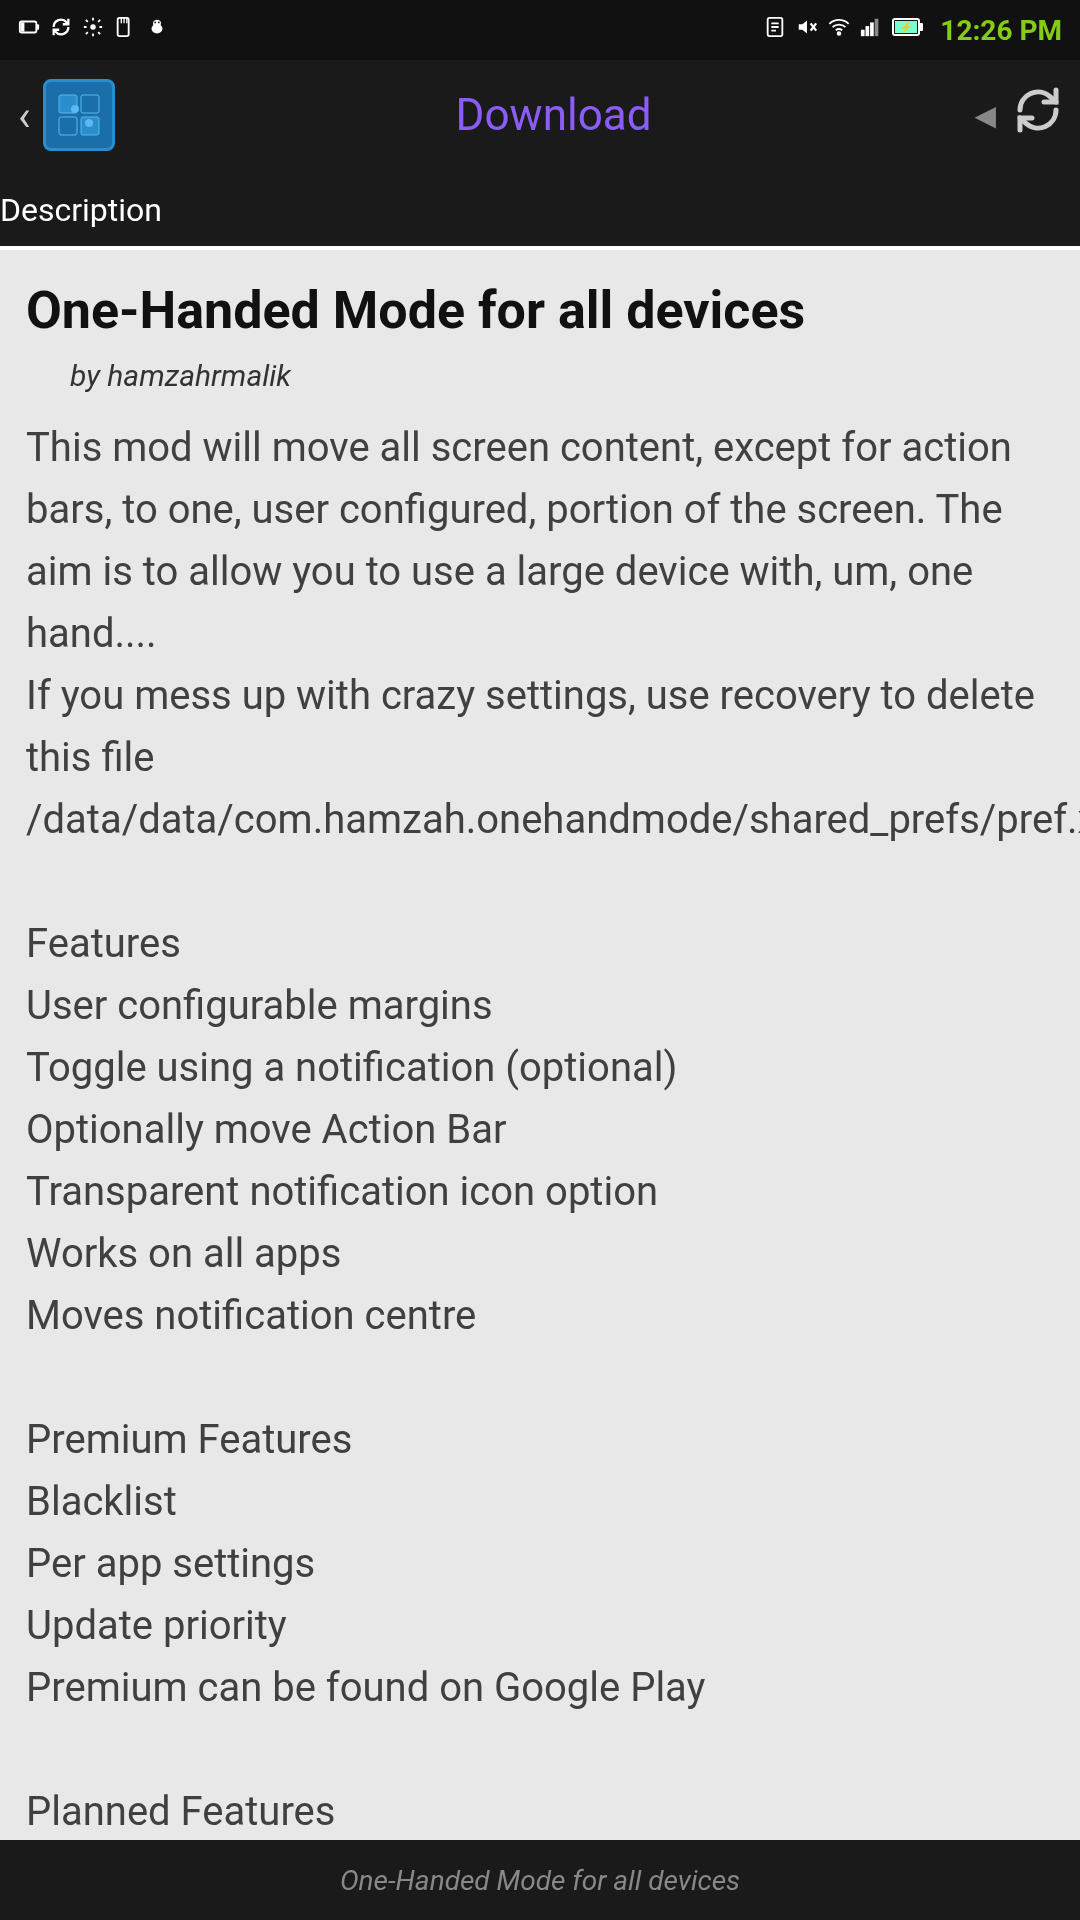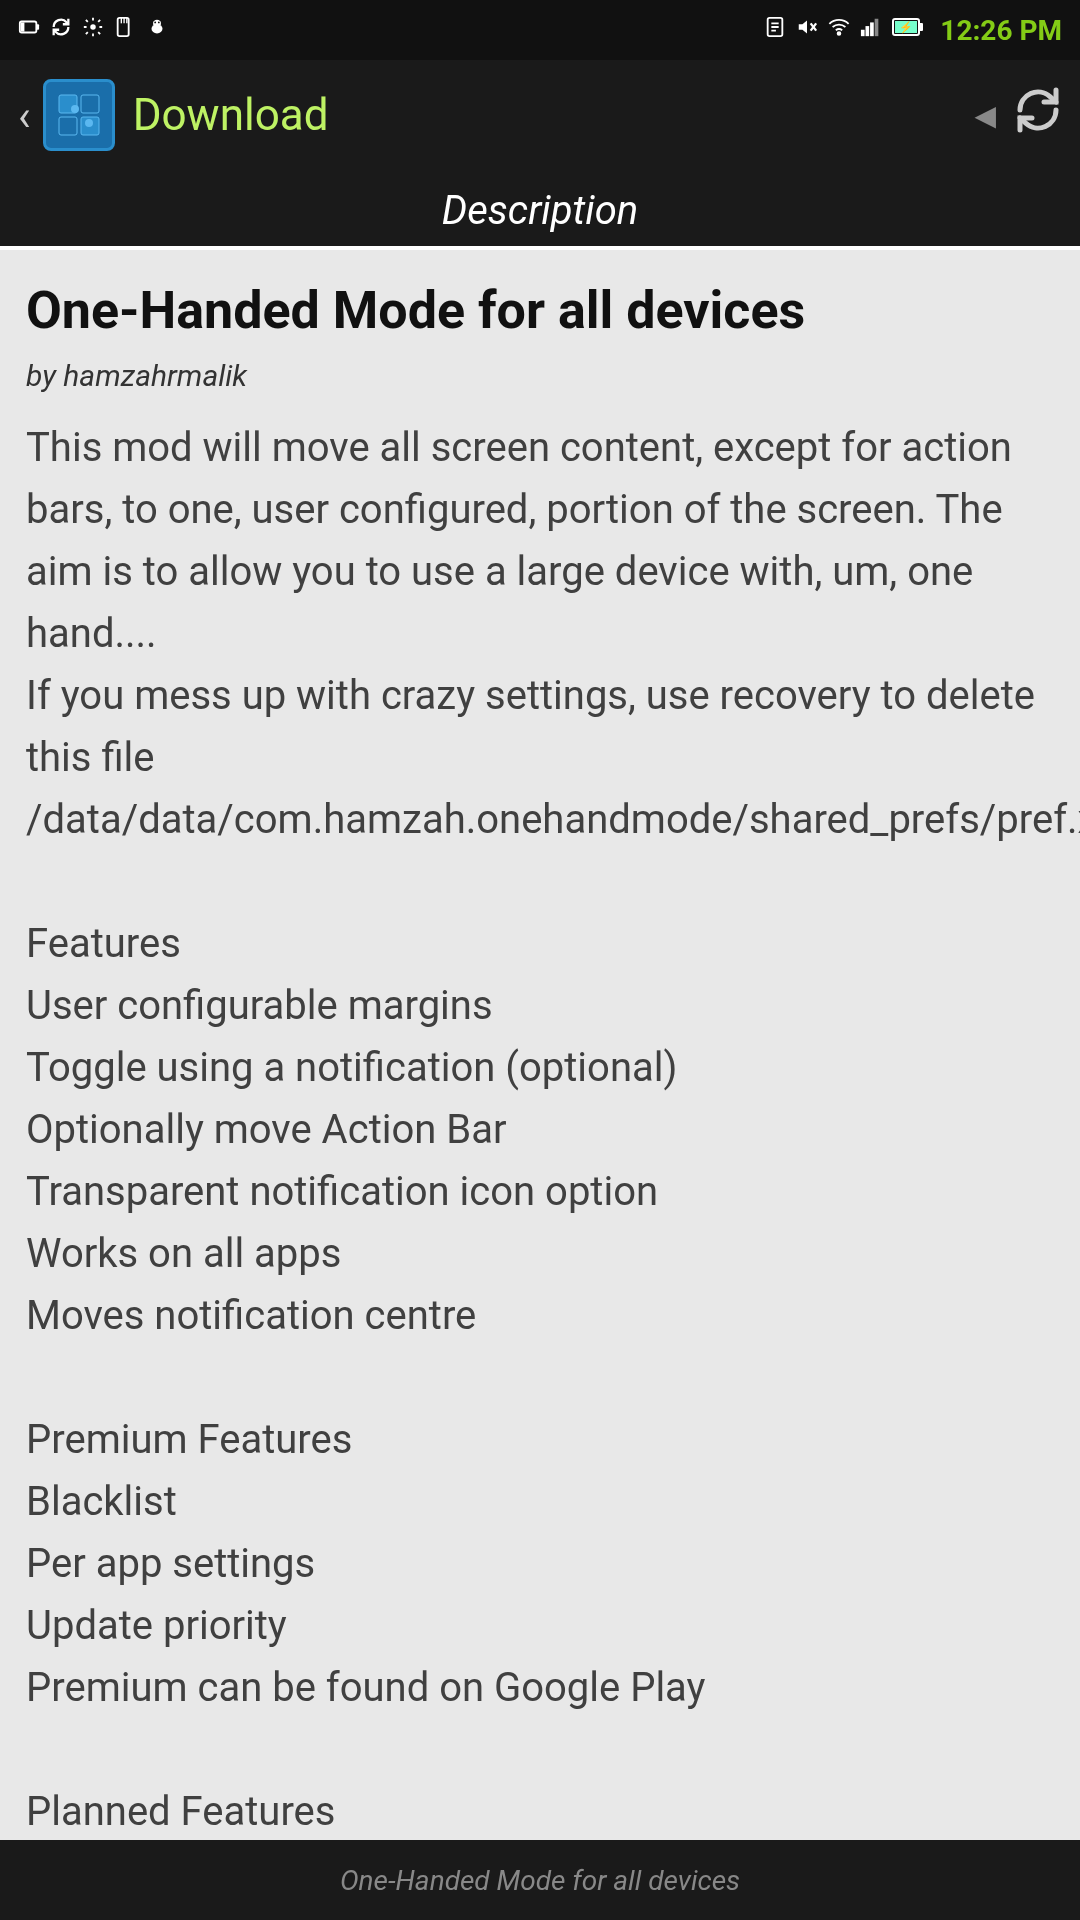--- a/index.html
+++ b/index.html
@@ -70,24 +70,25 @@
       border: 3px solid #2a8ecc;
       border-radius: 8px;
       display: flex;
       align-items: center;
       justify-content: center;
       margin-right: 18px;
       position: relative;
       overflow: hidden;
     }
     .app-bar-title {
-      color: #bef264;
+      color: #8b5cf6;
       font-size: 44px;
       font-weight: normal;
       flex: 1;
+      text-align: center;
     }
     .signal-triangle {
       color: #888;
       font-size: 28px;
       margin-right: 18px;
     }
     .refresh-btn {
       color: #ccc;
       font-size: 44px;
       cursor: pointer;
@@ -98,26 +99,24 @@
       width: 100%;
       height: 80px;
       background: #1a1a1a;
       display: flex;
       align-items: stretch;
     }
     .tab {
       flex: 1;
       display: flex;
       align-items: center;
-      justify-content: center;
       color: #999;
-      font-size: 40px;
+      font-size: 32px;
       cursor: pointer;
       position: relative;
-      font-style: italic;
     }
     .tab.active {
       color: white;
     }
     .tab.active::after {
       content: '';
       position: absolute;
       bottom: 0;
       left: 0;
       right: 0;
@@ -136,20 +135,21 @@
       font-weight: bold;
       color: #111;
       line-height: 1.2;
       margin-bottom: 16px;
     }
     .mod-author {
       font-size: 30px;
       color: #333;
       font-style: italic;
       margin-bottom: 24px;
+      margin-left: 44px;
     }
     .mod-description {
       font-size: 40px;
       color: #404040;
       line-height: 1.55;
     }
 
     
     .bottom-bar {
       width: 100%;

